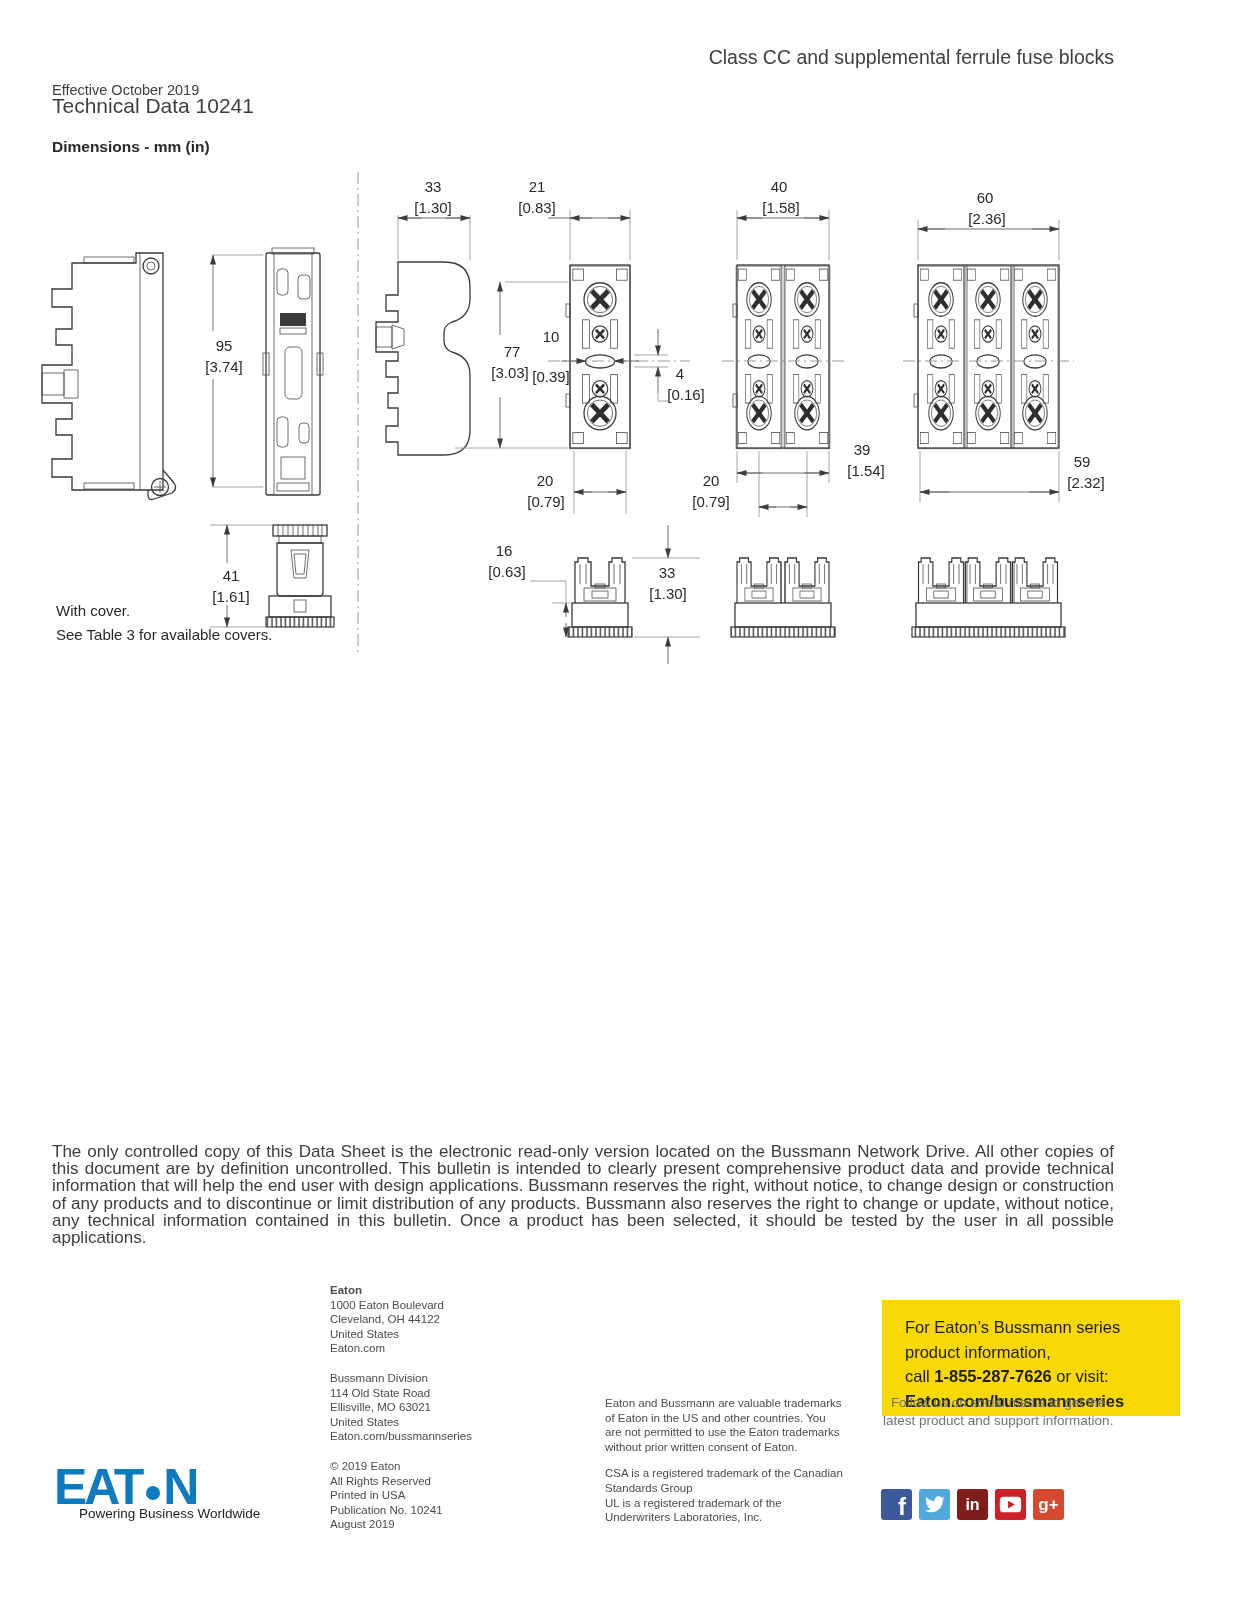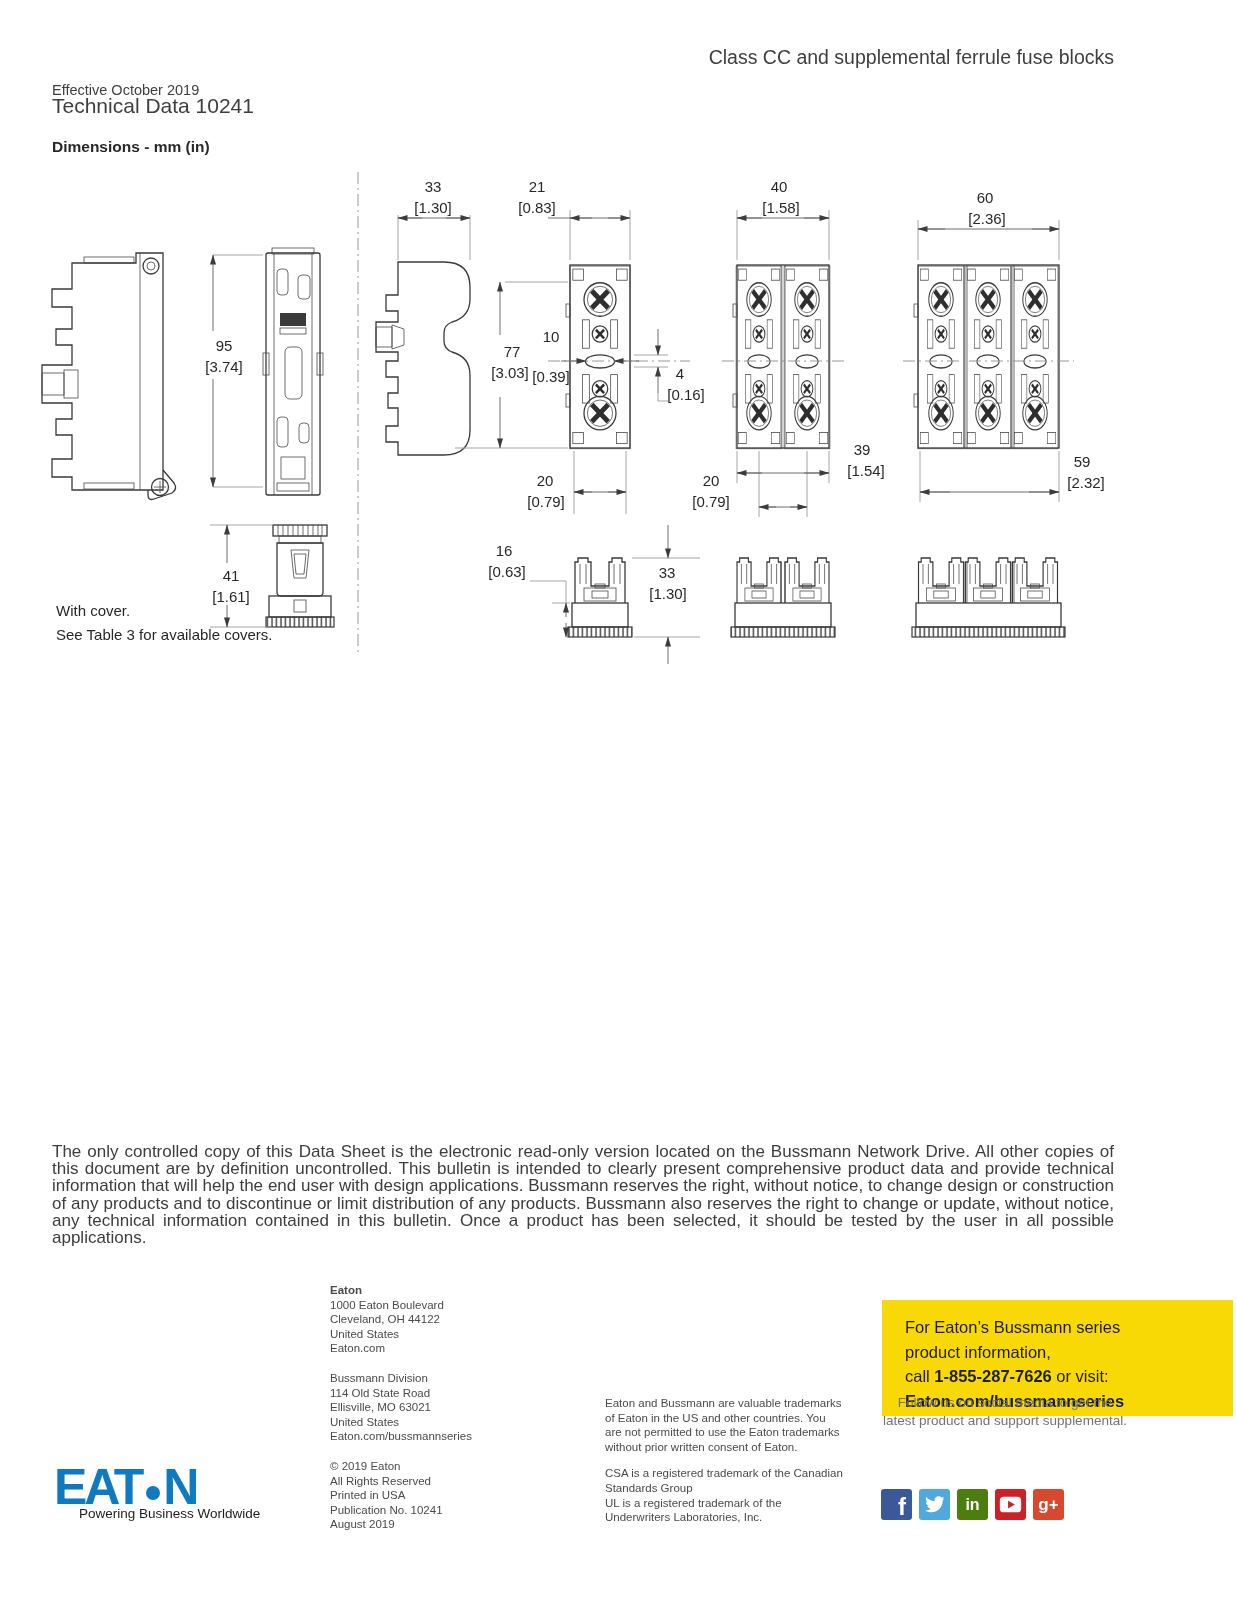--- a/index.html
+++ b/index.html
@@ -27,29 +27,29 @@
   .dt{font-family:"Liberation Sans","DejaVu Sans",sans-serif;font-size:15px;fill:#282828;text-anchor:middle;}
   #cover-note{left:56px;top:599px;font-size:15px;line-height:24px;color:#282828;}
   
   #legal{left:52px;top:1143px;width:1062px;font-size:17px;line-height:17.2px;text-align:justify;color:#3d3d3d;}
   
   .fcol{font-size:11.5px;line-height:14.6px;color:#4b4b4d;margin-left:8px;}
   #fcol1{left:322px;top:1283px;}
   #fcol2{left:597px;top:1396px;}
   .fgap{height:15px;}
   .bold{font-weight:bold;}
-  #promo{left:882px;top:1300px;width:351px;height:116px;box-sizing:border-box;
+  #promo{left:882px;top:1300px;width:298px;height:116px;box-sizing:border-box;
     background:#F9D905;padding:15px 18px 0 23px;font-size:16.5px;line-height:24.5px;color:#1d1d1b;}
   .pbold{font-weight:bold;}
   #social-head{left:883px;top:1394px;font-size:13.5px;line-height:17.5px;color:#737373;text-align:center;}
   #social-icons{left:881px;top:1489px;display:flex;gap:7px;}
   .sic{width:31px;height:31px;border-radius:3px;display:flex;align-items:center;justify-content:center;color:#fff;overflow:hidden;}
   .sic.fb{background:#3B5998;font-weight:bold;font-size:24px;align-items:flex-end;justify-content:flex-end;padding-right:6px;box-sizing:border-box;line-height:26px;}
   .sic.tw{background:#50A9DC;}
-  .sic.li{background:#4d7c0f;font-weight:bold;font-size:16px;}
+  .sic.li{background:#7f1d1d;font-weight:bold;font-size:16px;}
   .sic.yt{background:#CC2127;}
   .sic.gp{background:#D6492F;font-weight:bold;font-size:17px;}
   
   #logo{left:54px;top:1462px;font-size:50px;line-height:50px;font-weight:bold;letter-spacing:-3px;color:#0F7AC0;}
   #logo .dot{display:inline-block;width:14px;height:14px;border-radius:50%;background:#0F7AC0;margin:0 3px 4px 5px;}
   #tagline{left:79px;top:1506px;font-size:13.5px;color:#1d1d1b;}
 </style>
 </head>
 <body>
 
@@ -397,21 +397,21 @@
 
 <div class="abs" id="promo">
   <div>For Eaton’s Bussmann series</div>
   <div>product information,</div>
   <div><span>call </span><b>1-855-287-7626</b><span> or visit:</span></div>
   <div class="pbold">Eaton.com/bussmannseries</div>
 </div>
 
 <div class="abs" id="social-head">
   <div>Follow us on social media to get the</div>
-  <div>latest product and support supplemental.</div>
+  <div>latest product and support information.</div>
 </div>
 <div class="abs" id="social-icons">
   <div class="sic fb">
       <span>f</span>
     </div>
   <div class="sic tw">
     <svg width="21" height="21" viewBox="0 0 24 24">
         <path fill="#ffffff" d="M23.4,4.8c-0.8,0.4-1.7,0.6-2.6,0.8c0.9-0.6,1.6-1.5,2-2.5c-0.9,0.5-1.9,0.9-2.9,1.1c-0.8-0.9-2-1.5-3.3-1.5 c-2.5,0-4.6,2-4.6,4.6c0,0.4,0,0.7,0.1,1C8.4,8.1,5,6.3,2.7,3.5C2.3,4.2,2.1,5,2.1,5.8c0,1.6,0.8,3,2,3.8C3.4,9.6,2.7,9.4,2.1,9 v0.1c0,2.2,1.6,4.1,3.7,4.5c-0.4,0.1-0.8,0.2-1.2,0.2c-0.3,0-0.6,0-0.9-0.1c0.6,1.8,2.3,3.2,4.3,3.2c-1.6,1.2-3.6,2-5.7,2 c-0.4,0-0.7,0-1.1-0.1c2,1.3,4.5,2.1,7.1,2.1c8.5,0,13.1-7,13.1-13.1c0-0.2,0-0.4,0-0.6C22.2,6.5,22.9,5.7,23.4,4.8z"></path>
       </svg>
   </div>

